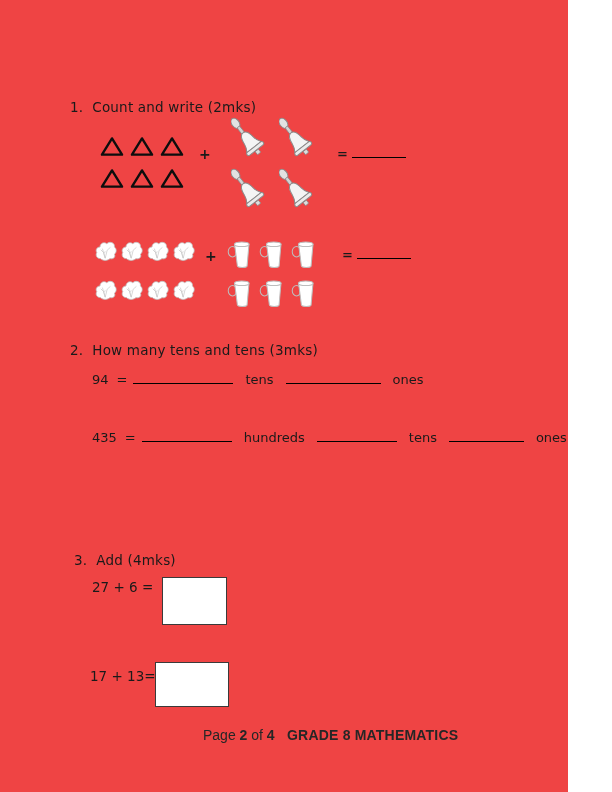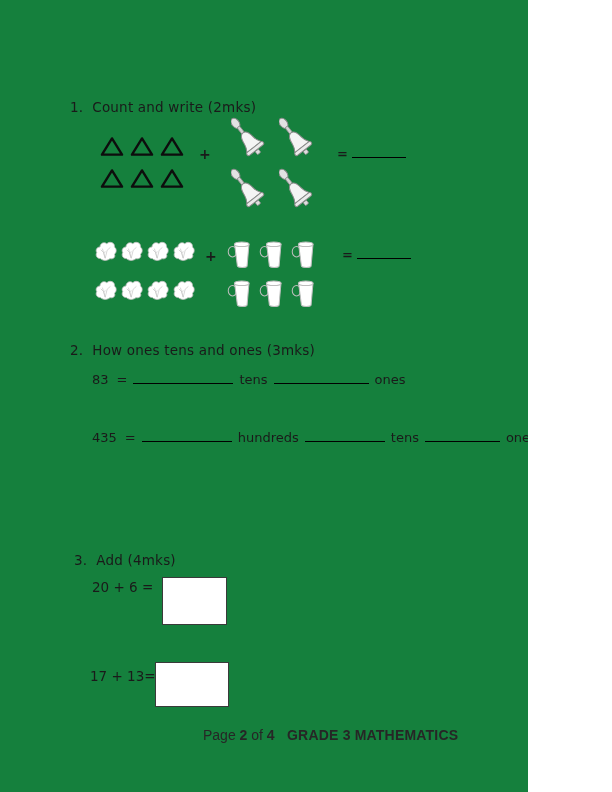--- a/index.html
+++ b/index.html
@@ -1,19 +1,19 @@
 <!DOCTYPE html>
 <html><head>
 <meta charset="utf-8">
 <style>
   html,body{margin:0;padding:0;background:#fff;}
   .page{
     position:relative;
-    width:528px;height:792px;
-    background:#15803d;
+    width:568px;height:792px;
+    background:#ef4444;
     font-family:"DejaVu Sans", sans-serif;
     color:#1a1a1a;
     overflow:hidden;
     text-decoration:underline;
   }
   .abs{position:absolute;}
   svg{overflow:visible;}
 
   
   .q-title{font-size:13.5px; letter-spacing:.2px; white-space:nowrap;}
@@ -32,21 +32,21 @@
 
   .op{font-size:14px; font-weight:600;}
   .eq-wrap{font-size:13px; font-weight:600; white-space:nowrap;}
   .blank{display:inline-block; border-bottom:1.6px solid #000; height:11px; vertical-align:baseline;}
   .blank.short{width:54px; margin-left:4px;}
 
   
   .fill-row{font-size:13px; white-space:nowrap;}
   .fill-row .val{display:inline-block;}
   .fill-row .eq{display:inline-block; margin:0 6px 0 8px;}
-  .fill-row .word{display:inline-block; margin:0 6px;}
+  .fill-row .word{display:inline-block; margin:0 12px;}
   .b100{width:100px;} .b95{width:95px;} .b90{width:90px;}
   .b85{width:85px;} .b80{width:80px;} .b75{width:75px;}
 
   
   .expr{font-size:13.5px; white-space:nowrap;}
   .ans-box{border:1.3px solid #3a3a3a; background:#fff;}
   .box1{left:162px; top:577px; width:63px; height:46px;}
   .box2{left:155px; top:662px; width:72px; height:43px;}
 
   
@@ -176,43 +176,43 @@
       </svg>
       <svg class="icon mug">
         <use href="#sym-mug"></use>
       </svg>
     </div>
   <div class="abs eq-wrap" style="left:342px; top:247px;">
     <span>=</span><span class="blank short"></span>
   </div>
 
   <div class="abs q-title" style="left:70px; top:342px;">
-    <span class="q-num">2.</span><span>How ones tens and ones (3mks)</span>
+    <span class="q-num">2.</span><span>How many tens and tens (3mks)</span>
   </div>
 
   <div class="abs fill-row" style="left:92px; top:372px;">
-    <span class="val">83</span><span class="eq">=</span><span class="blank b100"></span><span class="word">tens</span><span class="blank b95"></span><span class="word">ones</span>
+    <span class="val">94</span><span class="eq">=</span><span class="blank b100"></span><span class="word">tens</span><span class="blank b95"></span><span class="word">ones</span>
   </div>
 
   <div class="abs fill-row" style="left:92px; top:430px;">
     <span class="val">435</span><span class="eq">=</span><span class="blank b90"></span><span class="word">hundreds</span><span class="blank b80"></span><span class="word">tens</span><span class="blank b75"></span><span class="word">ones</span>
   </div>
 
 
   <div class="abs q-title" style="left:74px; top:552px;">
     <span class="q-num">3.</span><span>Add (4mks)</span>
   </div>
 
-  <div class="abs expr" style="left:92px; top:579px;">20 + 6 =</div>
+  <div class="abs expr" style="left:92px; top:579px;">27 + 6 =</div>
   <div class="abs ans-box box1"></div>
 
   <div class="abs expr" style="left:90px; top:668px;text-align:center;">17 + 13=</div>
   <div class="abs ans-box box2"></div>
 
   <div class="abs footer" style="left:203px; top:727px;">
     <span>Page</span>
     <b>2</b>
     <span>of</span>
     <b>4</b>
   </div>
-  <div class="abs footer footer-subject" style="left:287px; top:727px;">GRADE 3 MATHEMATICS</div>
+  <div class="abs footer footer-subject" style="left:287px; top:727px;">GRADE 8 MATHEMATICS</div>
 
 </div>
 
 </body></html>

